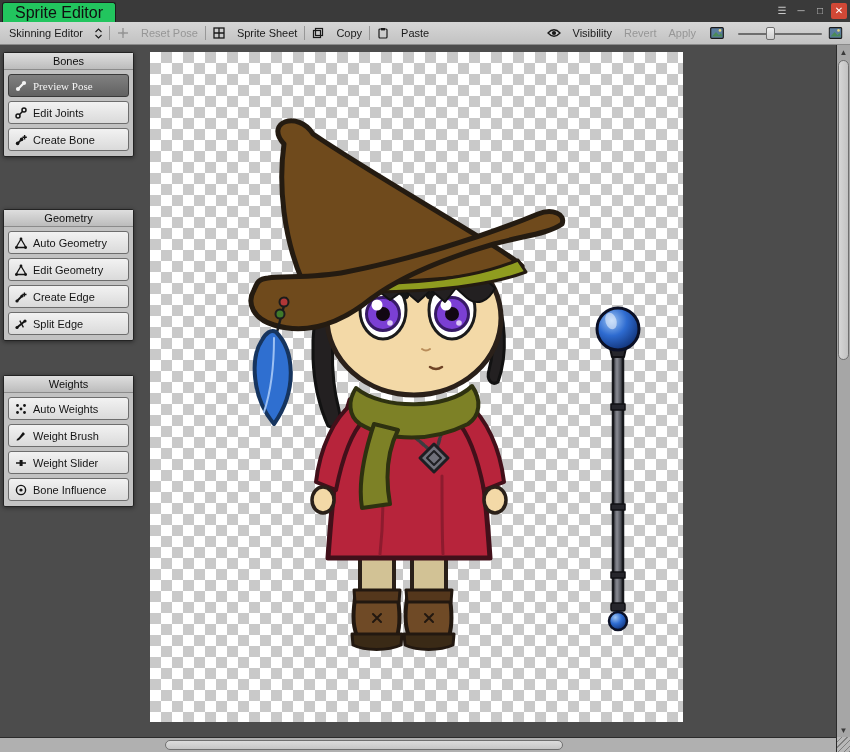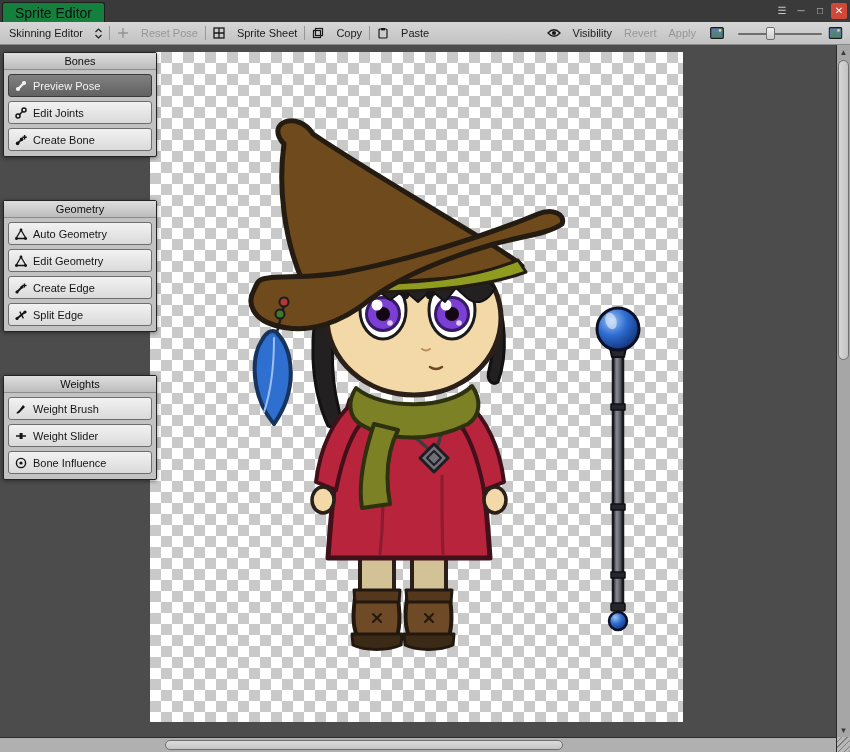--- a/index.html
+++ b/index.html
@@ -7,22 +7,22 @@
     width:850px;height:752px;position:relative;overflow:hidden;
     background:#4c4c4c;
     font-family:"Liberation Sans",sans-serif;
     -webkit-font-smoothing:antialiased;
     box-shadow:inset 0 0 0 1px #1f1f1f;
   }
   
   .titlebar{position:absolute;top:0;left:0;right:0;height:22px;background:#3a3a3a;}
   .title-tab{
     position:absolute;left:2px;top:2px;height:20px;padding:0 12px;
-    background:#15803d;border:1px solid #1c1c1c;border-bottom:none;
-    border-radius:3px 3px 0 0;font-size:14px;color:#101010;
+    background:#22c55e;border:1px solid #1c1c1c;border-bottom:none;
+    border-radius:3px 3px 0 0;font-size:16px;color:#101010;
     display:flex;align-items:center;box-sizing:border-box;
   }
   .win-controls{position:absolute;right:3px;top:3px;display:flex;gap:3px;align-items:center;}
   .win-btn{
     width:16px;height:16px;display:flex;align-items:center;justify-content:center;
     color:#c8c8c8;font-size:10px;line-height:1;border-radius:2px;
   }
   .win-btn.close{background:#d14836;color:#fff;}
   
   .toolbar{
@@ -50,36 +50,36 @@
     position:absolute;left:150px;top:7px;width:533px;height:670px;
     background-color:#ffffff;
     background-image:
       linear-gradient(45deg,#c9c9c9 25%,transparent 25%,transparent 75%,#c9c9c9 75%),
       linear-gradient(45deg,#c9c9c9 25%,transparent 25%,transparent 75%,#c9c9c9 75%);
     background-size:22px 22px;background-position:0 0,11px 11px;
   }
   .sprite-area svg{position:absolute;inset:0;width:100%;height:100%;}
   
   .panel{
-    position:absolute;left:3px;width:154px;background:#c2c2c2;
+    position:absolute;left:3px;width:131px;background:#c2c2c2;
     border:1px solid #232323;border-radius:2px;box-shadow:0 1px 4px rgba(0,0,0,.45);
     box-sizing:border-box;
   }
   .panel-header{
     height:16px;line-height:16px;text-align:center;font-size:11px;color:#0e0e0e;
     background:linear-gradient(#dedede,#bcbcbc);border-bottom:1px solid #8b8b8b;
   }
   .panel-body{padding:4px 4px 5px;display:flex;flex-direction:column;gap:4px;}
   .tool-btn{
     height:23px;display:flex;align-items:center;gap:6px;padding:0 6px;
     background:linear-gradient(#f2f2f2,#dadada);
     border:1px solid #6d6d6d;border-radius:3px;
     font-size:11px;color:#141414;box-sizing:border-box;cursor:default;
   }
-  .tool-btn.active{background:linear-gradient(#808080,#626262);color:#f4f4f4;border-color:#3a3a3a;}
+  .tool-btn.active{background:linear-gradient(#808080,#626262);color:#f4f4f4;border-color:#3a3a3a;font-family:Liberation Serif, serif;}
   .ticon{width:12px;height:12px;flex:0 0 auto;}
   
   .v-scroll{position:absolute;top:45px;right:0;width:14px;height:692px;background:#a6a6a6;border-left:1px solid #2b2b2b;box-sizing:border-box;}
   .v-scroll .arrow{position:absolute;left:0;width:13px;height:14px;display:flex;align-items:center;justify-content:center;font-size:8px;color:#3a3a3a;}
   .v-scroll .arrow.up{top:0;}
   .v-scroll .arrow.down{bottom:0;}
   .v-thumb{position:absolute;left:1px;right:1px;top:15px;height:300px;background:linear-gradient(90deg,#d6d6d6,#c2c2c2);border:1px solid #707070;border-radius:6px;box-sizing:border-box;}
   .h-scroll{position:absolute;left:0;bottom:0;height:15px;width:836px;background:#b0b0b0;border-top:1px solid #2b2b2b;box-sizing:border-box;}
   .h-thumb{position:absolute;left:165px;width:398px;top:2px;bottom:2px;background:linear-gradient(#dcdcdc,#c6c6c6);border:1px solid #707070;border-radius:6px;box-sizing:border-box;}
   .corner-grip{
@@ -380,21 +380,21 @@
       </div>
       <div class="tool-btn">
         <svg class="ticon">
             <use href="#i-bone-plus"></use>
           </svg>
         <span>Create Bone</span>
       </div>
     </div>
   </div>
 
-  <div class="panel" style="top:155px">
+  <div class="panel" style="top:164px">
     <div class="panel-header">Geometry</div>
     <div class="panel-body">
       <div class="tool-btn">
         <svg class="ticon">
             <use href="#i-mesh"></use>
           </svg>
         <span>Auto Geometry</span>
       </div>
       <div class="tool-btn">
         <svg class="ticon">
@@ -413,20 +413,26 @@
             <use href="#i-edge-split"></use>
           </svg>
         <span>Split Edge</span>
       </div>
     </div>
   </div>
 
   <div class="panel" style="top:330px">
     <div class="panel-header">Weights</div>
     <div class="panel-body">
+      <div class="tool-btn">
+        <svg class="ticon">
+            <use href="#i-dots"></use>
+          </svg>
+        <span>Auto Weights</span>
+      </div>
       <div class="tool-btn">
         <svg class="ticon">
             <use href="#i-brush"></use>
           </svg>
         <span>Weight Brush</span>
       </div>
       <div class="tool-btn">
         <svg class="ticon">
             <use href="#i-slider"></use>
           </svg>

